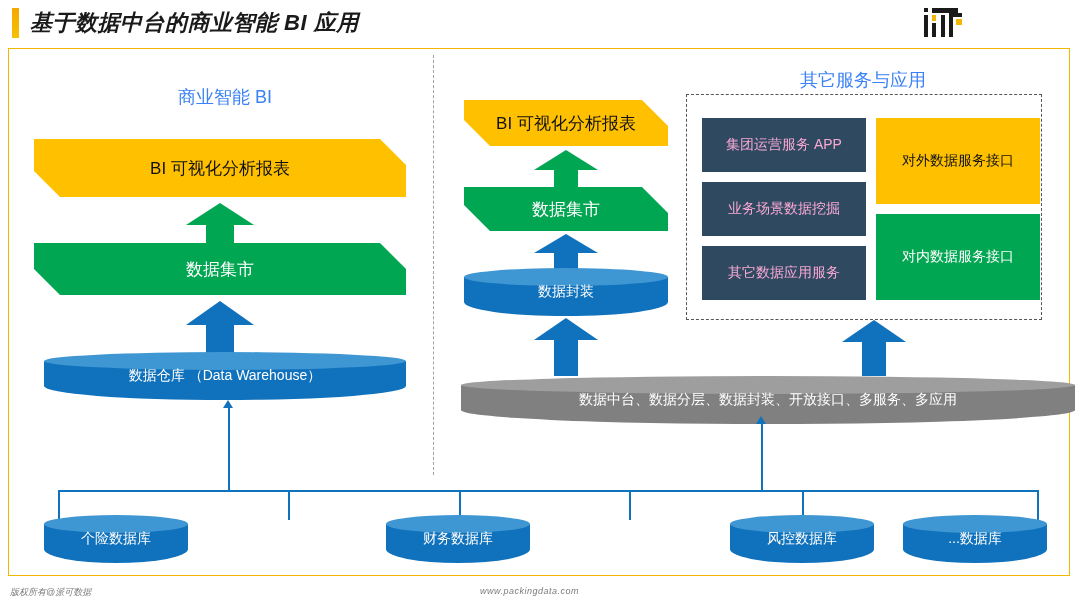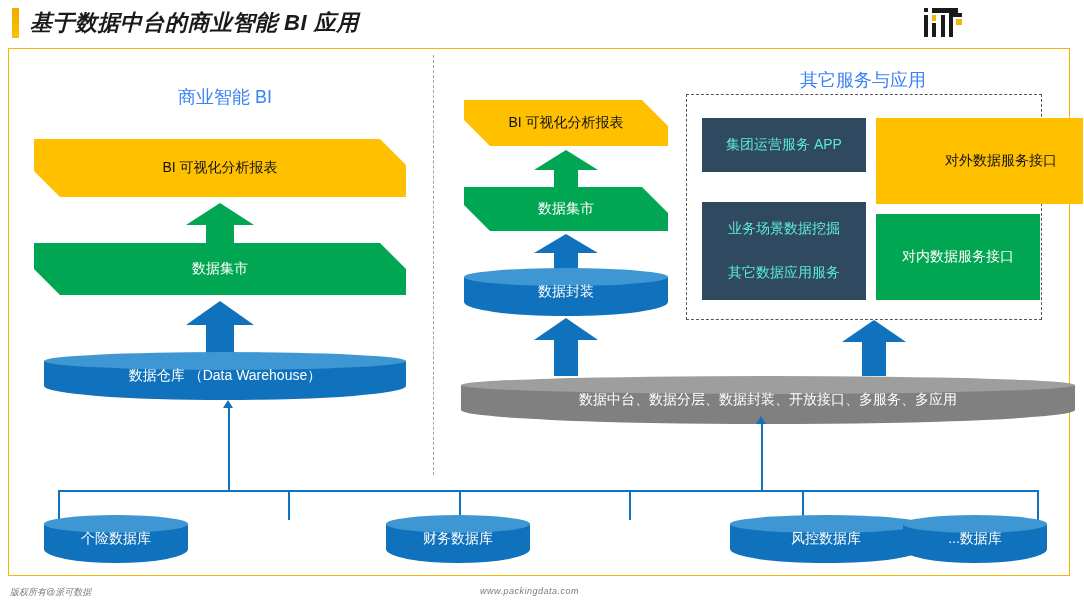--- a/index.html
+++ b/index.html
@@ -25,21 +25,21 @@
   .col-divider{position:absolute;left:433px;top:55px;width:0;height:420px;
     border-left:1px dashed #9aa3ad;}
 
   
   .cap{position:absolute;font-size:18px;color:#3b82f6;white-space:nowrap;}
   #cap-bi{left:178px;top:85px;}
   #cap-other{left:800px;top:68px;}
 
   
   .banner{position:absolute;display:flex;align-items:center;justify-content:center;
-    font-size:14px;white-space:nowrap;
+    font-size:17px;white-space:nowrap;
     clip-path:polygon(0 0, calc(100% - 26px) 0, 100% 26px, 100% 100%, 26px 100%, 0 calc(100% - 26px));}
   .banner.orange{background:#FFC000;color:#111;}
   .banner.green{background:#00A651;color:#fff;}
 
   
   .uparrow{position:absolute;}
   .uparrow .stem{position:absolute;left:50%;transform:translateX(-50%);bottom:0;}
   .uparrow .head{position:absolute;left:50%;transform:translateX(-50%);top:0;
     width:0;height:0;border-left-style:solid;border-right-style:solid;
     border-left-color:transparent;border-right-color:transparent;border-bottom-style:solid;}
@@ -52,23 +52,23 @@
     align-items:center;justify-content:center;color:#fff;font-size:14px;white-space:nowrap;z-index:3;}
   .cyl.blue .body{background:#1072BC;}
   .cyl.blue .top{background:#3E96D2;}
   .cyl.gray .body{background:#808080;}
   .cyl.gray .top{background:#9E9E9E;}
 
   
   .dashbox{position:absolute;left:686px;top:94px;width:356px;height:226px;
     border:1px dashed #555;box-sizing:border-box;background:#fff;}
   .svc{position:absolute;display:flex;align-items:center;justify-content:center;
-    color:#5eead4;font-size:14px;white-space:nowrap;}
+    color:#f9a8d4;font-size:14px;white-space:nowrap;}
   .svc.slate{background:#2F4A60;}
-  .svc.orange{background:#FFC000;color:#111;padding-left:43px;}
+  .svc.orange{background:#FFC000;color:#111;}
   .svc.green{background:#00A651;color:#fff;}
 
   
   .ln{position:absolute;background:#1072BC;}
   .ln-h{height:1.5px;}
   .ln-v{width:1.5px;}
   .arrowtip{position:absolute;width:0;height:0;
     border-left:5px solid transparent;border-right:5px solid transparent;
     border-bottom:8px solid #1072BC;}
 
@@ -145,21 +145,21 @@
 
   <div class="uparrow" style="left:534px;top:318px;width:64px;height:58px;">
     <div class="head" style="border-left-width:32px;border-right-width:32px;border-bottom-width:22px;border-bottom-color:#1072BC;"></div>
     <div class="stem" style="width:24px;height:38px;background:#1072BC;"></div>
   </div>
 
   <div class="cap" id="cap-other">其它服务与应用</div>
   <div class="dashbox"></div>
 
   <div class="svc slate" style="left:702px;top:118px;width:164px;height:54px;">集团运营服务 APP</div>
-  <div class="svc slate" style="left:702px;top:182px;width:164px;height:54px;margin-top:20px;">业务场景数据挖掘</div>
+  <div class="svc slate" style="left:702px;top:182px;width:164px;height:54px;">业务场景数据挖掘</div>
   <div class="svc slate" style="left:702px;top:246px;width:164px;height:54px;">其它数据应用服务</div>
 
   <div class="svc orange" style="left:876px;top:118px;width:164px;height:86px;">对外数据服务接口</div>
   <div class="svc green" style="left:876px;top:214px;width:164px;height:86px;">对内数据服务接口</div>
 
   <div class="uparrow" style="left:842px;top:320px;width:64px;height:56px;">
     <div class="head" style="border-left-width:32px;border-right-width:32px;border-bottom-width:22px;border-bottom-color:#1072BC;"></div>
     <div class="stem" style="width:24px;height:36px;background:#1072BC;"></div>
   </div>
 
@@ -186,21 +186,21 @@
   <div class="cyl blue" style="left:44px;top:515px;width:144px;height:48px;">
     <div class="body"></div>
     <div class="top"></div>
     <div class="label">个险数据库</div>
   </div>
   <div class="cyl blue" style="left:386px;top:515px;width:144px;height:48px;">
     <div class="body"></div>
     <div class="top"></div>
     <div class="label">财务数据库</div>
   </div>
-  <div class="cyl blue" style="left:730px;top:515px;width:144px;height:48px;padding-left:48px;">
+  <div class="cyl blue" style="left:730px;top:515px;width:144px;height:48px;">
     <div class="body"></div>
     <div class="top"></div>
     <div class="label">风控数据库</div>
   </div>
   <div class="cyl blue" style="left:903px;top:515px;width:144px;height:48px;">
     <div class="body"></div>
     <div class="top"></div>
     <div class="label">...数据库</div>
   </div>
 

